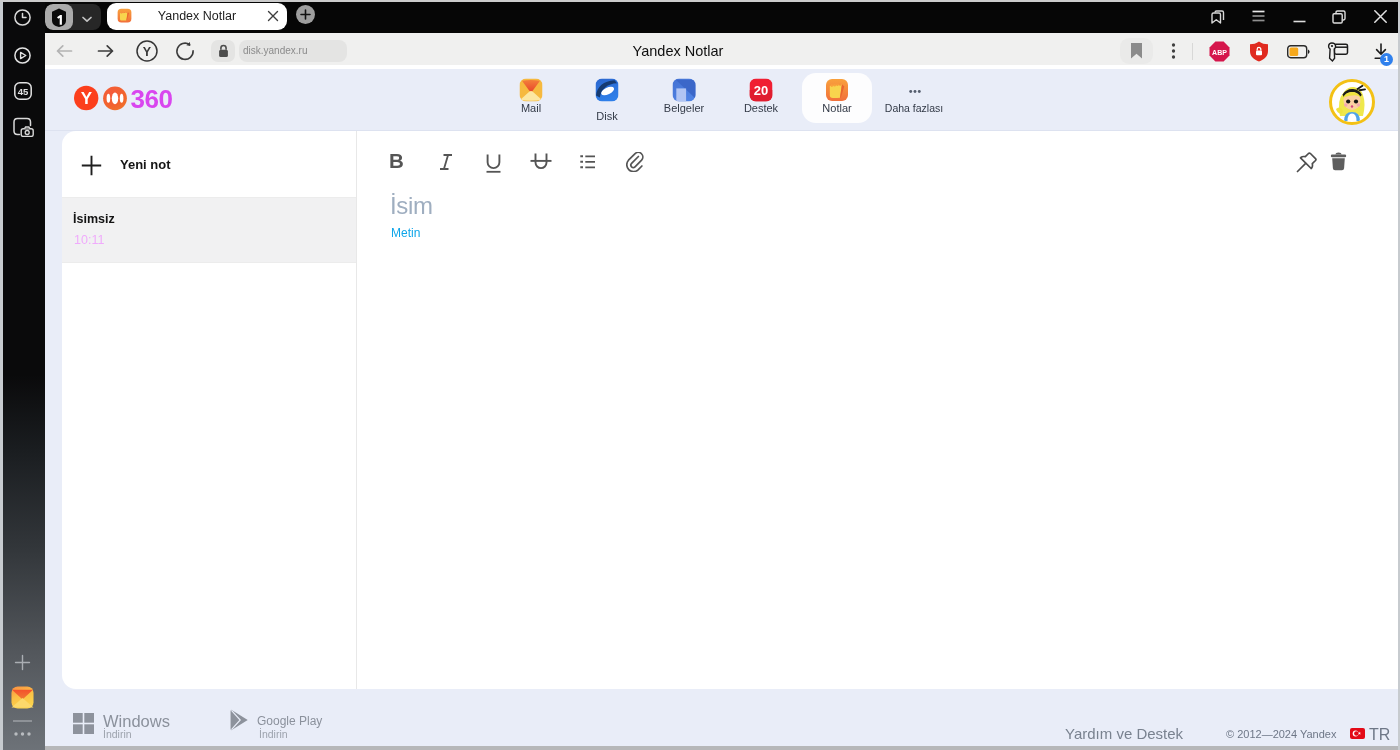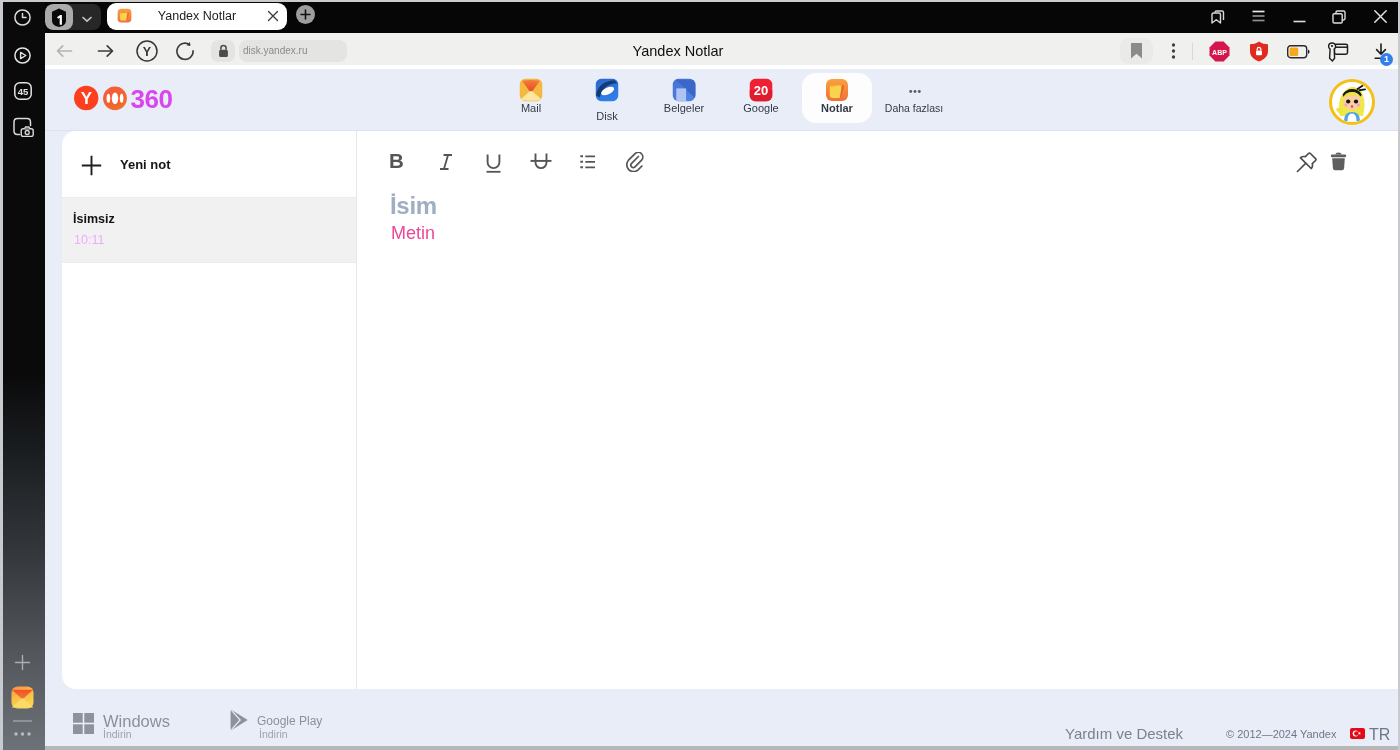--- a/index.html
+++ b/index.html
@@ -270,32 +270,32 @@
       <clipPath id="tc">
         <rect x="0.5" y="0.5" width="23" height="23" rx="6.5"></rect>
       </clipPath>
     </defs>
   <g clip-path="url(#tc)">
     <rect x="0.5" y="0.5" width="23" height="23" fill="#F01F32"></rect>
     <rect x="0.5" y="12" width="23" height="11.5" fill="#E01D2F"></rect>
     <text x="12" y="16.8" font-size="13" font-weight="bold" fill="#fff" text-anchor="middle">20</text>
   </g>
 </svg>
-<div class="abs sl" style="left:721px;width:80px;">Google</div>
+<div class="abs sl" style="left:721px;width:80px;">Destek</div>
 
 <svg class="abs" style="left:825px;top:78px;" width="24" height="24" viewBox="0 0 24 24">
   <rect x="1" y="1" width="22" height="22" rx="6" fill="url(#notg)"></rect>
   <path d="M4.8 7.9 L16.9 6.2 L15.0 19.8 Q8.6 20.3 6.4 19.8 Q4.8 19.4 4.8 17.6 Z" fill="#F8D44D"></path>
   <path d="M16.9 6.2 L19.3 8.5 L15.9 19.4 Q15.5 19.8 15.0 19.8 Z" fill="#EA662F"></path>
   <circle cx="6.8" cy="7.6" r="1.3" fill="#F9A13C"></circle>
   <circle cx="9.6" cy="7.2" r="1.3" fill="#F9A13C"></circle>
   <circle cx="12.4" cy="6.8" r="1.3" fill="#F89C3B"></circle>
   <circle cx="15.2" cy="6.45" r="1.3" fill="#F7943A"></circle>
 </svg>
-<div class="abs sl" style="left:797px;width:80px;font-weight:bold;">Notlar</div>
+<div class="abs sl" style="left:797px;width:80px;font-weight:normal;">Notlar</div>
 
 <svg class="abs" style="left:909px;top:89px;" width="12" height="5" viewBox="0 0 12 5">
   <circle cx="1.7" cy="2.5" r="1.45" fill="#555e6e"></circle>
     <circle cx="6" cy="2.5" r="1.45" fill="#555e6e"></circle>
     <circle cx="10.3" cy="2.5" r="1.45" fill="#555e6e"></circle>
 </svg>
 <div class="abs sl" style="left:874px;width:80px;font-size:10.5px;">Daha fazlası</div>
 
 <div class="abs" style="left:1329px;top:79px;width:46px;height:46px;border-radius:50%;background:#fff;border:3.5px solid #F3C115;overflow:hidden;">
   <svg width="39" height="39" viewBox="0 0 39 39">
@@ -345,22 +345,22 @@
 </svg>
 <svg class="abs" style="left:1296px;top:152px;" width="21" height="21" viewBox="0 0 21 21">
   <path d="M9.3 4.7 L12.5 1.5 Q13.5 0.6 14.4 1.5 L19.5 6.6 Q20.4 7.5 19.5 8.5 L16.3 11.7 Q16.9 14.3 15.7 15.9 L15.2 16.5 L4.5 5.8 L5.1 5.3 Q6.7 4.1 9.3 4.7 Z M9.9 11.1 L1.5 19.5" stroke="#4e4e4e" stroke-width="1.7" fill="none" stroke-linejoin="round" stroke-linecap="round"></path>
 </svg>
 <svg class="abs" style="left:1330px;top:152px;" width="17" height="19" viewBox="0 0 17 19">
   <rect x="0.8" y="2.6" width="15.4" height="2.6" rx="1.3" fill="#5e5e5e"></rect>
   <path d="M5.5 2.6 Q5.5 0.4 8.5 0.4 Q11.5 0.4 11.5 2.6 Z" fill="#5e5e5e"></path>
   <path d="M2.2 6.3 H14.8 L14.1 16.2 Q14 18.3 11.9 18.3 H5.1 Q3 18.3 2.9 16.2 Z" fill="#5e5e5e"></path>
 </svg>
 
-<div class="abs" style="left:390px;top:190px;height:31px;line-height:31px;font-size:24px;font-weight:bold;color:#9FAEC0;letter-spacing:-0.3px;">İsim</div>
-<div class="abs" style="left:391px;top:226px;height:15px;line-height:15px;font-size:18px;color:#ec4899;">Metin</div>
+<div class="abs" style="left:390px;top:190px;height:31px;line-height:31px;font-size:24px;font-weight:normal;color:#9FAEC0;letter-spacing:-0.3px;">İsim</div>
+<div class="abs" style="left:391px;top:226px;height:15px;line-height:15px;font-size:12px;color:#0ea5e9;">Metin</div>
 
 <svg class="abs" style="left:73px;top:712.5px;" width="21" height="21" viewBox="0 0 21 21">
   <rect x="0" y="0" width="9.7" height="9.7" fill="#8d929c"></rect>
     <rect x="11.3" y="0" width="9.7" height="9.7" fill="#8d929c"></rect>
   <rect x="0" y="11.3" width="9.7" height="9.7" fill="#8d929c"></rect>
     <rect x="11.3" y="11.3" width="9.7" height="9.7" fill="#8d929c"></rect>
 </svg>
 <div class="abs" style="left:103px;top:711.5px;height:18px;line-height:18px;font-size:16.5px;color:#8b919c;">Windows</div>
 <div class="abs" style="left:103px;top:727.5px;height:12px;line-height:12px;font-size:10.5px;color:#9da3ad;">İndirin</div>
 <svg class="abs" style="left:230px;top:709px;" width="19" height="22" viewBox="0 0 21 24">

